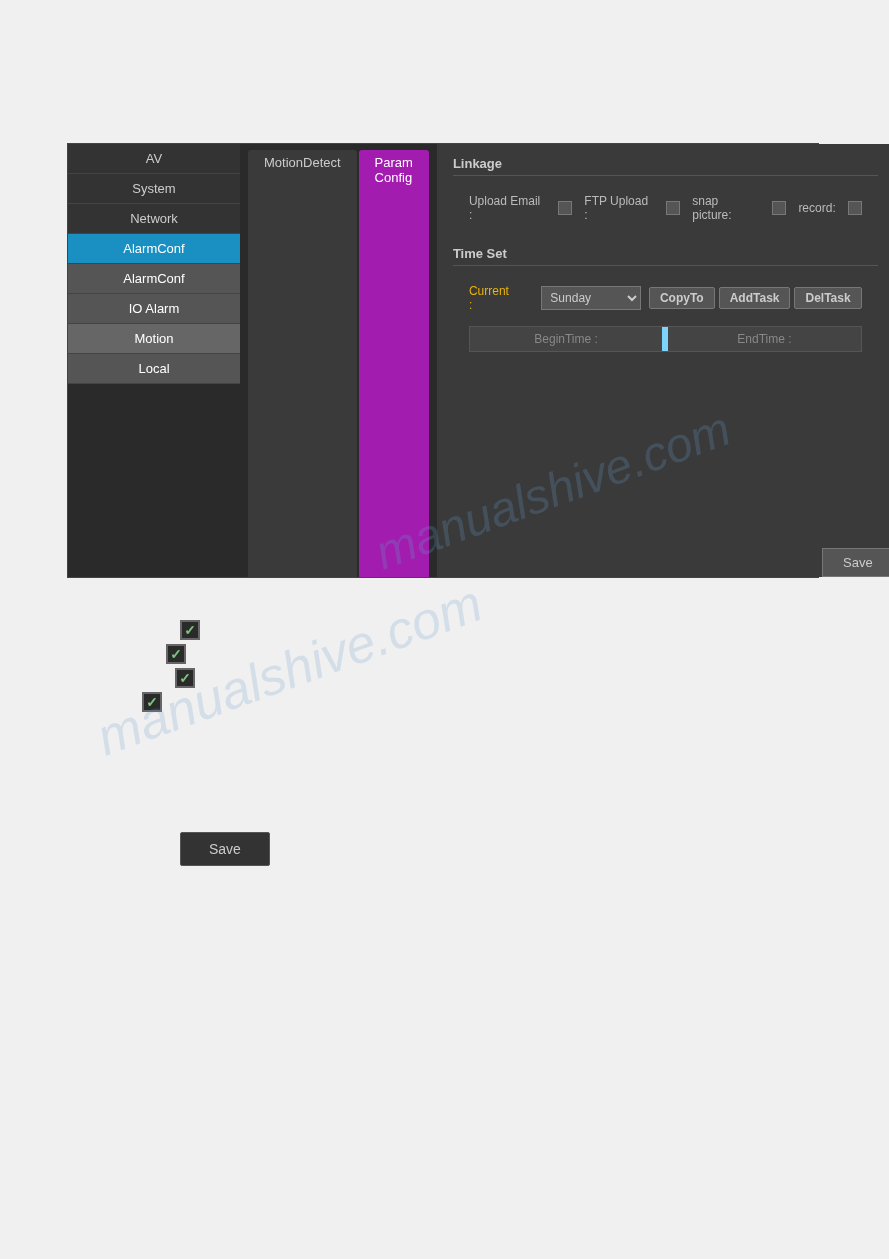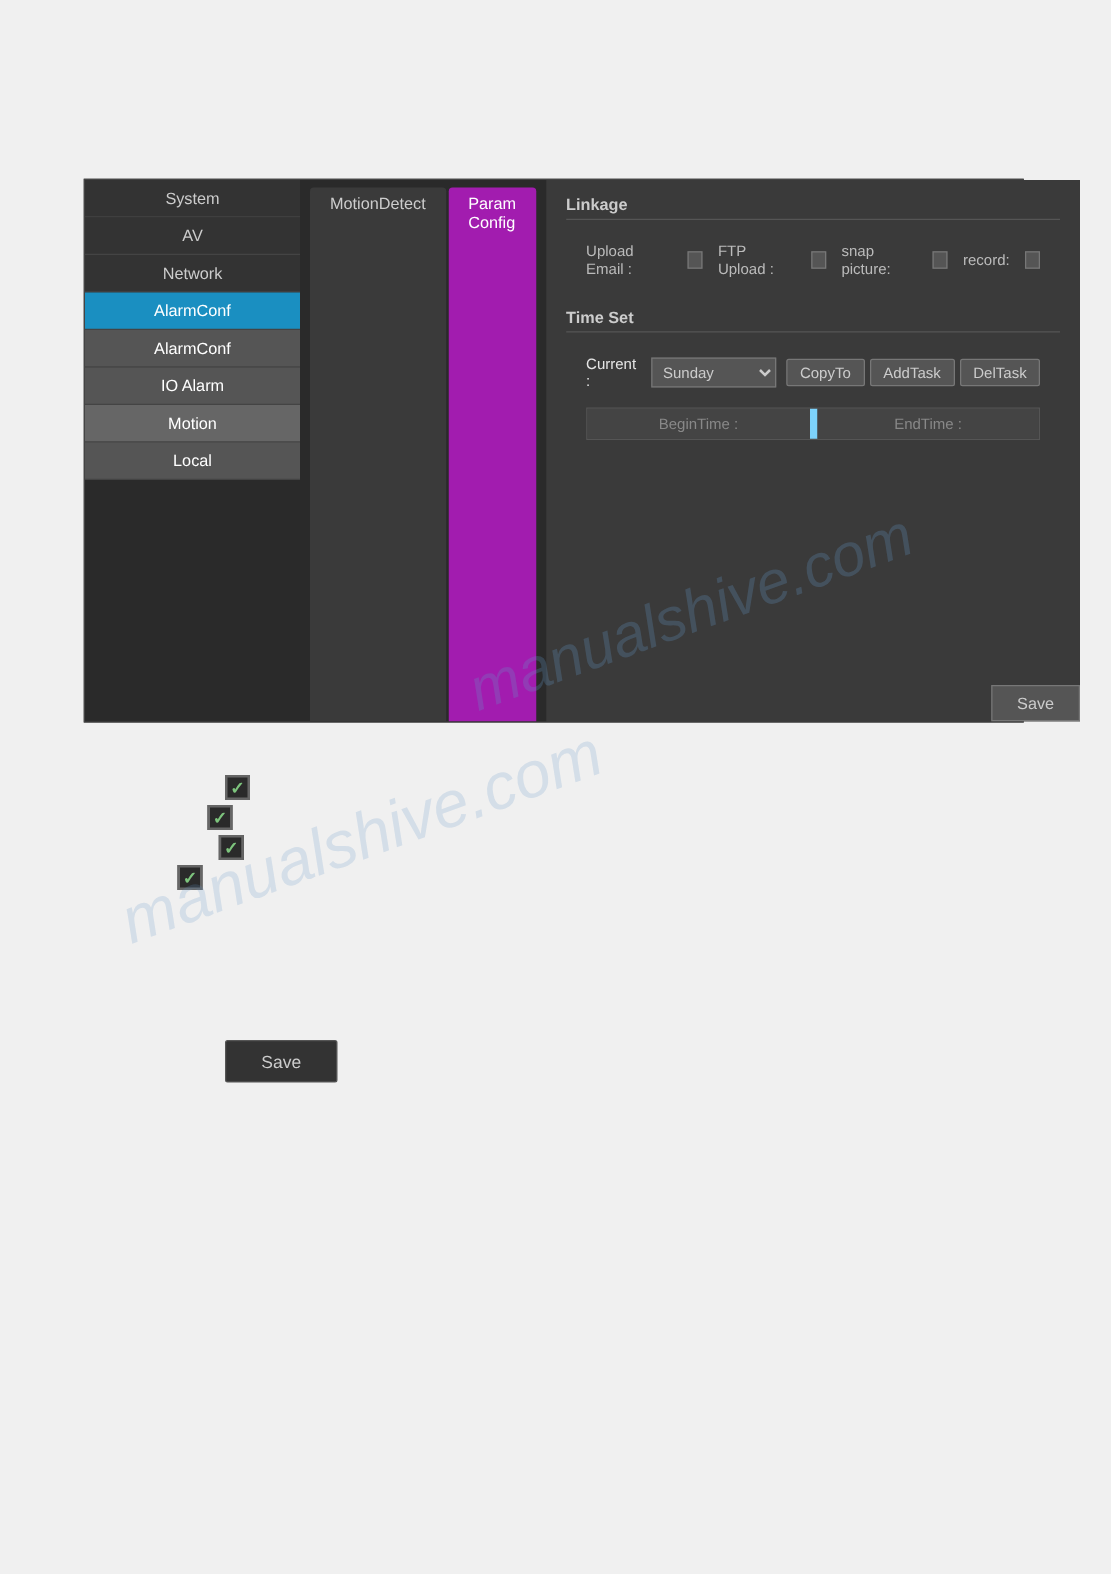--- a/index.html
+++ b/index.html
@@ -124,22 +124,22 @@
     }
     .timeset-row {
       display: flex;
       align-items: center;
       gap: 8px;
       padding: 6px 16px;
       color: #bbb;
       font-size: 12px;
     }
     .current-label {
-      color: #e5e5e5;
-      margin-right: 0;
+      color: #eab308;
+      margin-right: 20px;
     }
     .day-select {
       background: #555;
       border: 1px solid #777;
       color: #ccc;
       padding: 3px 4px;
       font-size: 12px;
       width: 104px;
     }
     .btn-group {
@@ -148,20 +148,21 @@
       margin-left: auto;
     }
     .action-btn {
       background: #555;
       border: 1px solid #777;
       color: #ccc;
       padding: 3px 10px;
       font-size: 12px;
       cursor: pointer;
       border-radius: 2px;
+      font-weight: bold;
     }
 
     
     .time-grid {
       margin: 8px 16px 0 16px;
       display: flex;
       border: 1px solid #555;
     }
     .time-cell {
       flex: 1;
@@ -285,22 +286,22 @@
       white-space: nowrap;
       pointer-events: none;
     }
   </style>
 </head>
 <body>
 
 <div class="main-panel">
 
   <div class="sidebar">
+    <div class="sidebar-item">AV</div>
     <div class="sidebar-item">System</div>
-    <div class="sidebar-item">AV</div>
     <div class="sidebar-item">Network</div>
     <div class="sidebar-item active">AlarmConf</div>
     <div class="sidebar-item sub-active">AlarmConf</div>
     <div class="sidebar-item sub-active">IO Alarm</div>
     <div class="sidebar-item highlighted">Motion</div>
     <div class="sidebar-item sub-active">Local</div>
   </div>
 
   <div class="content-area">
 

